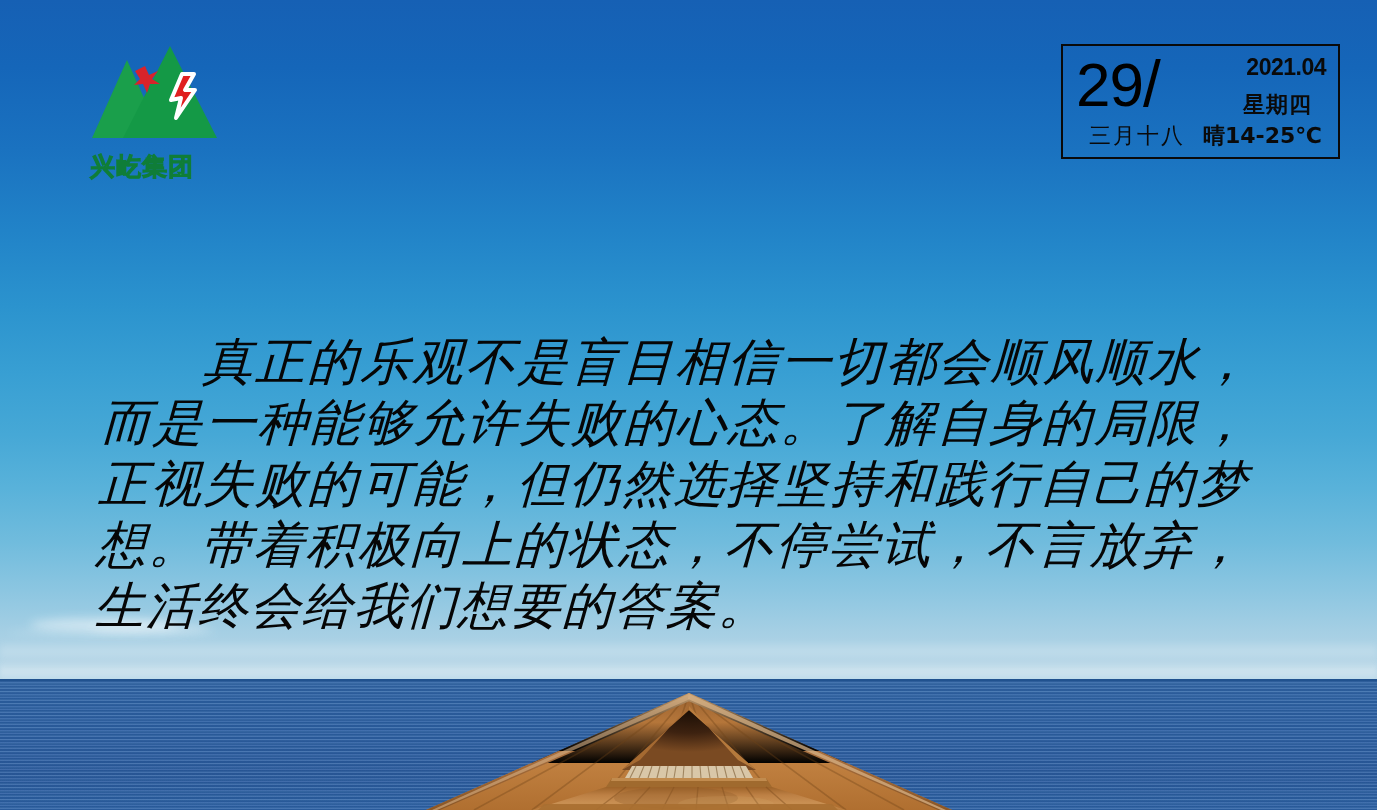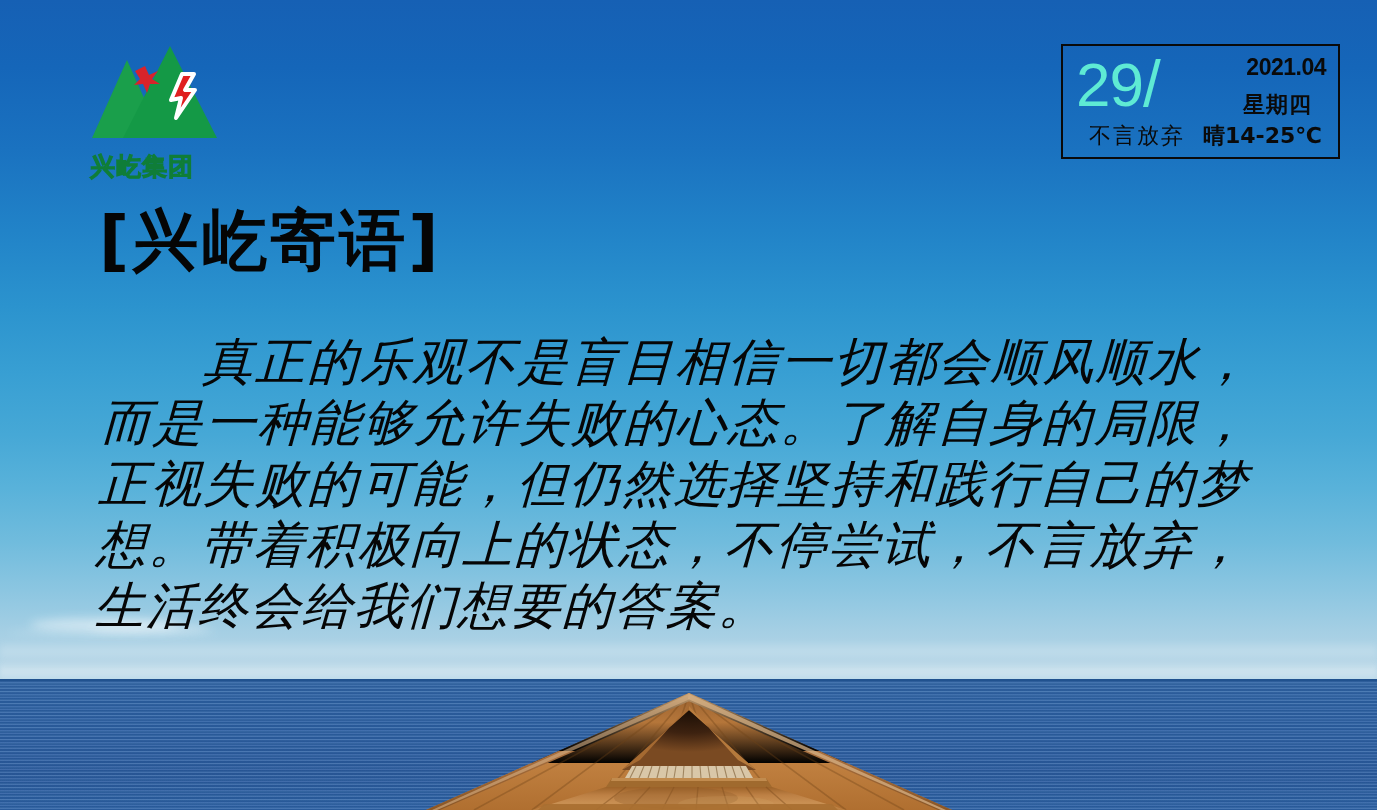--- a/index.html
+++ b/index.html
@@ -128,21 +128,21 @@
     left: 1061px; top: 44px;
     width: 279px; height: 115px;
     border: 2px solid #0a0a0a;
     box-sizing: border-box;
   }
   .date-day {
     position: absolute;
     left: 13px; top: 6px;
     font-size: 62px;
     font-weight: 400;
-    color: #5eead4;
+    color: #000000;
     letter-spacing: -1px;
     line-height: 1;
     font-family: "Liberation Sans", "DejaVu Sans", sans-serif;
   }
   .date-slash {
     font-size: 64px;
     font-weight: 300;
   }
   .date-year {
     position: absolute;
@@ -329,21 +329,20 @@
 
       <path d="M92,36 L104,36 L95,52 L105,52 L86,80 L91,60 L81,62 Z" fill="#e01f1f" stroke="#ffffff" stroke-width="4" stroke-linejoin="round"></path>
     </svg>
     <div class="logo-text">兴屹集团</div>
   </div>
 
   <div class="datebox">
     <div class="date-day"><span>29</span><span class="date-slash">/</span></div>
     <div class="date-year">2021.04</div>
     <div class="date-weekday">星期四</div>
-    <div class="date-lunar">不言放弃</div>
+    <div class="date-lunar">三月十八</div>
     <div class="date-weather">晴14-25℃</div>
   </div>
 
-  <div class="title">[兴屹寄语]</div>
 
   <div class="body-text">真正的乐观不是盲目相信一切都会顺风顺水，而是一种能够允许失败的心态。了解自身的局限，正视失败的可能，但仍然选择坚持和践行自己的梦想。带着积极向上的状态，不停尝试，不言放弃，生活终会给我们想要的答案。</div>
 
 </div>
 
 </body></html>

